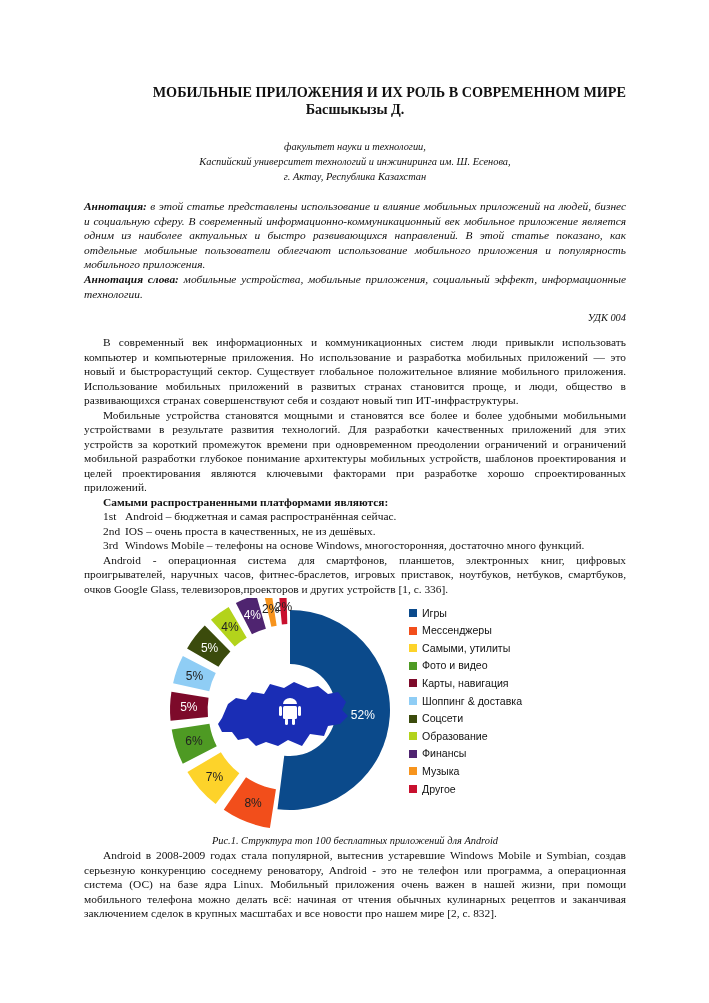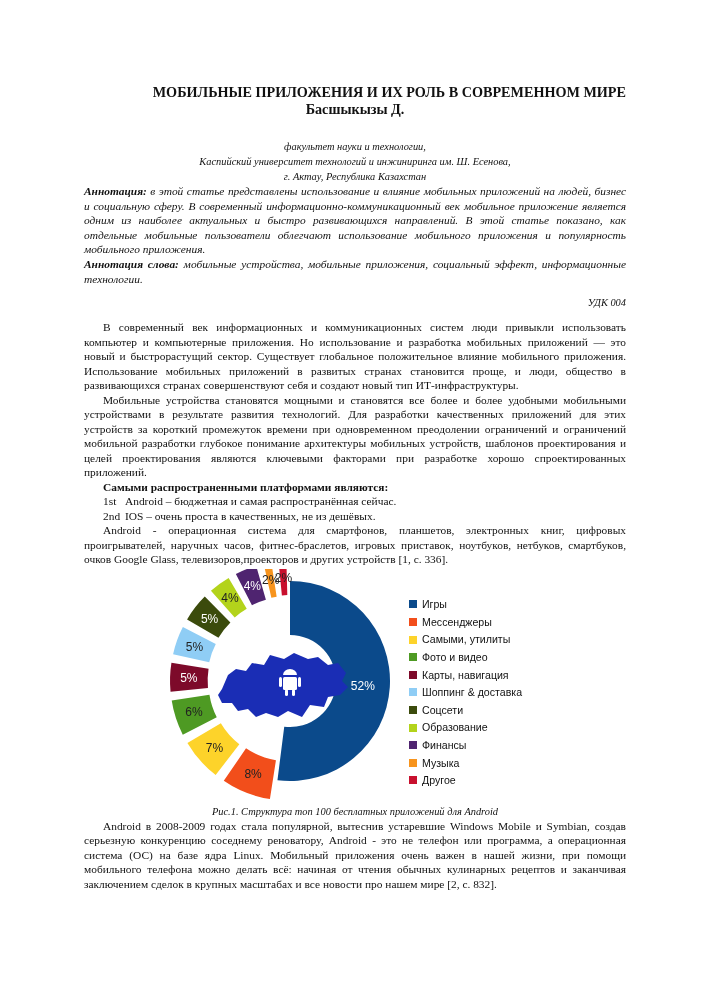--- a/index.html
+++ b/index.html
@@ -2,31 +2,31 @@
 <html><head>
 <meta charset="utf-8">
 <style>
   html, body { margin: 0; padding: 0; background: #ffffff; }
   body { width: 709px; height: 1003px; position: relative; overflow: hidden; font-family: "Liberation Serif", "DejaVu Serif", serif; color: #111; }
   .page { position: absolute; left: 84px; top: 84px; width: 542px; }
   .title { text-align: right; font-weight: bold; font-size: 14.2px; line-height: 17px; margin: 0; }
   .author { text-align: center; font-weight: bold; font-size: 14.2px; line-height: 17px; margin: 0; }
   .affil { text-align: center; font-style: italic; font-size: 10.4px; line-height: 15px; margin-top: 21px; }
   .affil div { white-space: nowrap; }
-  .abstract { font-style: italic; font-size: 11.4px; line-height: 14.6px; text-align: justify; }
+  .abstract { margin-top: 15px; font-style: italic; font-size: 11.4px; line-height: 14.6px; text-align: justify; }
   .abstract b { font-style: italic; }
   .udk { text-align: right; font-style: italic; font-size: 10.4px; margin-top: 10px; line-height: 14px; }
   .body { font-size: 11.4px; line-height: 14.5px; text-align: justify; margin-top: 10px; }
   .body p { margin: 0; text-indent: 19px; }
   .list-head { text-indent: 19px; font-weight: bold; }
   .list-item { padding-left: 19px; white-space: nowrap; }
   .list-item .num { display: inline-block; width: 22px; }
   .figure { position: relative; height: 232px; margin-top: 2px; }
   .chart-svg { position: absolute; left: 58px; top: 0px; }
-  .legend { position: absolute; left: 325px; top: 27px; font-family: "Liberation Sans", "DejaVu Sans", sans-serif; font-size: 10.6px; }
+  .legend { position: absolute; left: 325px; top: 6px; font-family: "Liberation Sans", "DejaVu Sans", sans-serif; font-size: 10.6px; }
   .legend-item { display: flex; align-items: center; height: 17.6px; }
   .legend-swatch { width: 8px; height: 8px; margin-right: 5px; }
   .caption { text-align: center; font-style: italic; font-size: 10.4px; line-height: 14px; margin-top: 4px; }
   .para2 { margin-top: 9px; }
 </style>
 </head>
 <body>
 
 <div class="page">
   <h1 class="title">МОБИЛЬНЫЕ ПРИЛОЖЕНИЯ И ИХ РОЛЬ В СОВРЕМЕННОМ МИРЕ</h1>
@@ -44,20 +44,21 @@
   </div>
 
   <div class="udk">УДК 004</div>
 
   <div class="body">
     <p>В современный век информационных и коммуникационных систем люди привыкли использовать компьютер и компьютерные приложения. Но использование и разработка мобильных приложений — это новый и быстрорастущий сектор. Существует глобальное положительное влияние мобильного приложения. Использование мобильных приложений в развитых странах становится проще, и люди, общество в развивающихся странах совершенствуют себя и создают новый тип ИТ-инфраструктуры.</p>
     <p>Мобильные устройства становятся мощными и становятся все более и более удобными мобильными устройствами в результате развития технологий. Для разработки качественных приложений для этих устройств за короткий промежуток времени при одновременном преодолении ограничений и ограничений мобильной разработки глубокое понимание архитектуры мобильных устройств, шаблонов проектирования и целей проектирования являются ключевыми факторами при разработке хорошо спроектированных приложений.</p>
     <div class="list-head">Самыми распространенными платформами являются:</div>
     <div class="list-item"><span class="num">1st</span><span>Android – бюджетная и самая распространённая сейчас.</span></div>
     <div class="list-item"><span class="num">2nd</span><span>IOS – очень проста в качественных, не из дешёвых.</span></div>
+    <div class="list-item"><span class="num">3rd</span><span>Windows Mobile – телефоны на основе Windows, многосторонняя, достаточно много функций.</span></div>
     <p>Android - операционная система для смартфонов, планшетов, электронных книг, цифровых проигрывателей, наручных часов, фитнес-браслетов, игровых приставок, ноутбуков, нетбуков, смартбуков, очков Google Glass, телевизоров,проекторов и других устройств [1, с. 336].</p>
 
     <div class="figure">
       <svg class="chart-svg" id="donut" width="270" height="232" viewBox="0 0 270 232">
           <path d="M148,12 A100,100 0 1 1 135.46667664356954,211.21147013144778 L142.234671256042,157.63727626046597 A46,46 0 1 0 148,66 Z" fill="#0b4a8b"></path>
           <text x="220.85595117526384" y="120.58370792563989" text-anchor="middle" font-family="&quot;Liberation Sans&quot;, &quot;DejaVu Sans&quot;, sans-serif" font-size="12" fill="#ffffff">52%</text>
           <path d="M127.9205899147103,230.11979060911992 A112,112 0 0 1 81.7786991949295,211.85092369427505 L104.03839912987206,179.34145186211023 A72.6,72.6 0 0 0 133.94823186430142,191.18359238012573 Z" fill="#f24e1b"></path>
           <text x="111.07710736572677" y="209.25658153459162" text-anchor="middle" font-family="&quot;Liberation Sans&quot;, &quot;DejaVu Sans&quot;, sans-serif" font-size="12" fill="#222222">8%</text>
           <path d="M73.66285308601431,206.02693497837052 A112,112 0 0 1 45.39758049174344,173.96627650415948 L78.86311085698503,154.33216645625834 A73.2,73.2 0 0 0 97.3364854453835,175.28609681618914 Z" fill="#fdd32a"></path>
           <text x="72.53882639517576" y="182.52797365155936" text-anchor="middle" font-family="&quot;Liberation Sans&quot;, &quot;DejaVu Sans&quot;, sans-serif" font-size="12" fill="#222222">7%</text>

